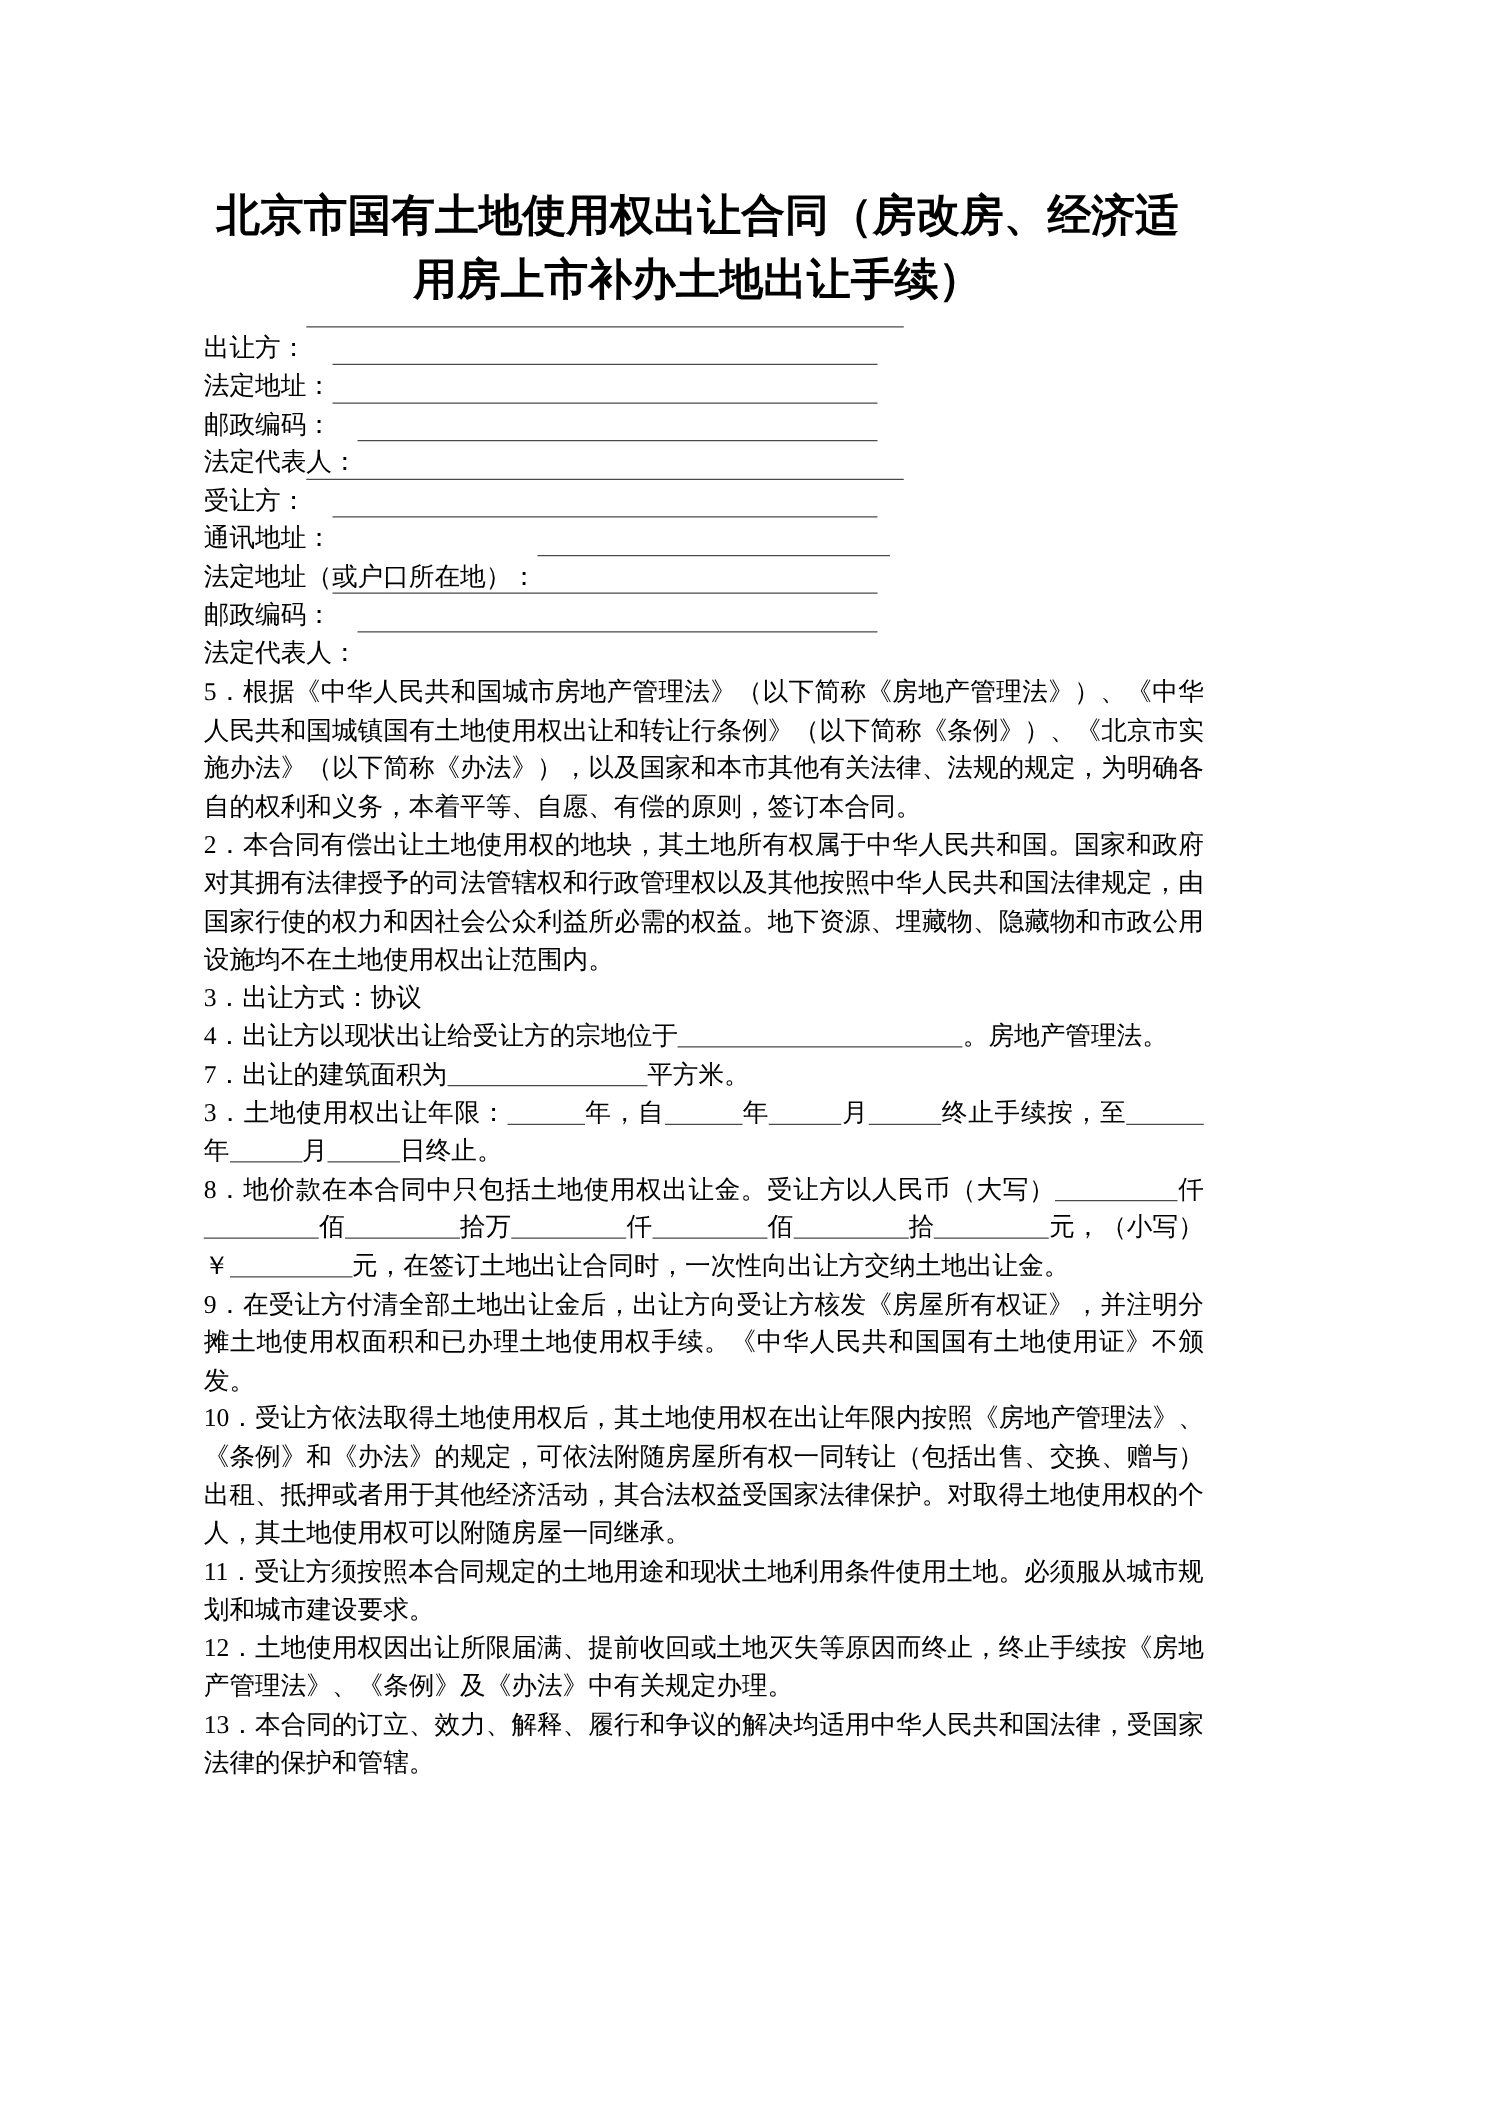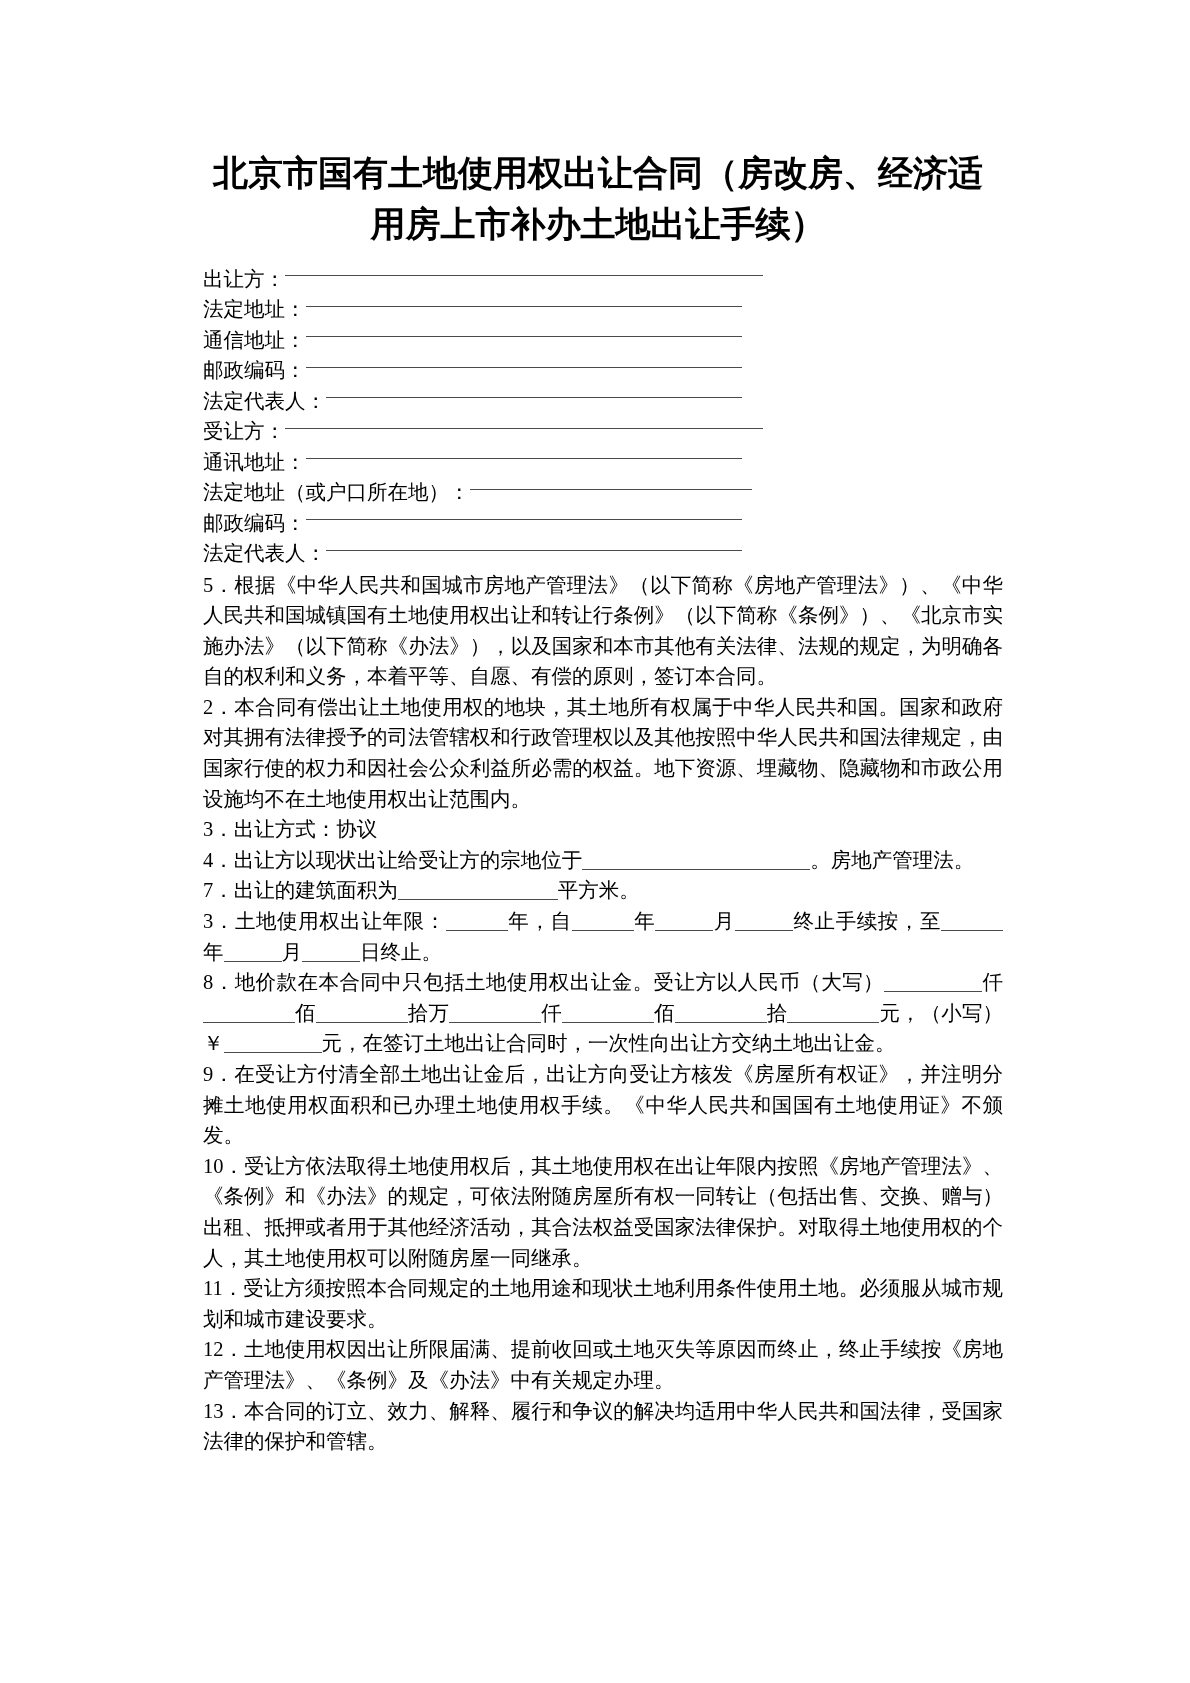--- a/index.html
+++ b/index.html
@@ -19,21 +19,20 @@
     background: #ffffff;
     position: relative;
     overflow: hidden;
     padding: 0;
   }
   .content {
     position: absolute;
     left: 163px;
     top: 0;
     width: 800px;
-    margin-left: 40px;
   }
 
   
   .doc-title {
     font-family: "DejaVu Serif", "Liberation Serif", serif;
     font-weight: bold;
     font-size: 35px;
     line-height: 1.45;
     text-align: center;
     letter-spacing: 0px;
@@ -41,21 +40,21 @@
     padding-top: 148px;
     width: 790px;
   }
 
   
   .fields {
     margin-top: 14px;
   }
   .field-row {
     display: flex;
-    align-items: center;
+    align-items: flex-start;
     font-size: 20.5px;
     line-height: 30.5px;
     white-space: nowrap;
   }
   .field-label {
     flex: 0 0 auto;
   }
   .field-rule {
     flex: 0 0 auto;
     border-bottom: 1.2px solid #4a4a4a;
@@ -105,24 +104,20 @@
       <div class="field-row">
         <span class="field-label">出让方：</span>
         <span class="field-rule" style="width:478px"></span>
       </div>
 
       <div class="field-row">
         <span class="field-label">法定地址：</span>
         <span class="field-rule" style="width:436px"></span>
       </div>
 
-      <div class="field-row">
-        <span class="field-label">通信地址：</span>
-        <span class="field-rule" style="width:436px"></span>
-      </div>
 
       <div class="field-row">
         <span class="field-label">邮政编码：</span>
         <span class="field-rule" style="width:436px"></span>
       </div>
 
       <div class="field-row">
         <span class="field-label">法定代表人：</span>
         <span class="field-rule" style="width:416px"></span>
       </div>

